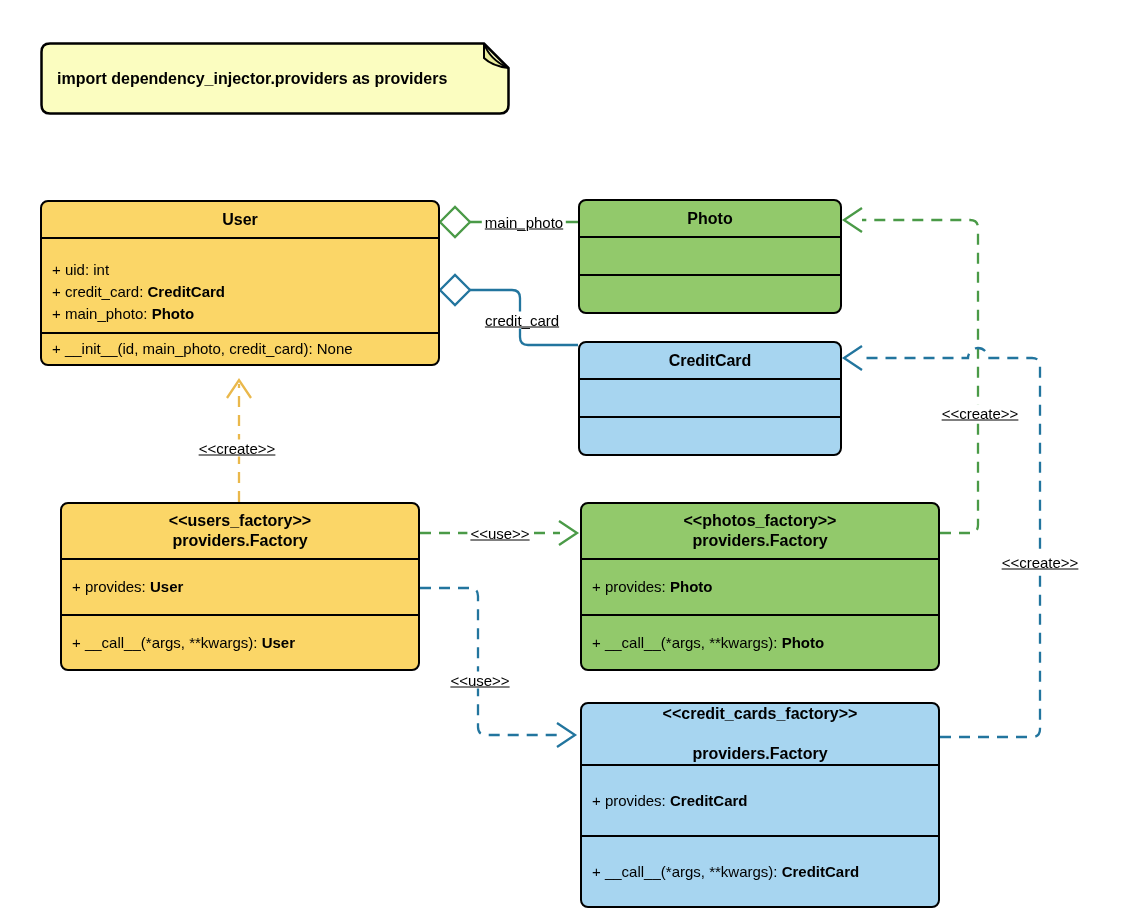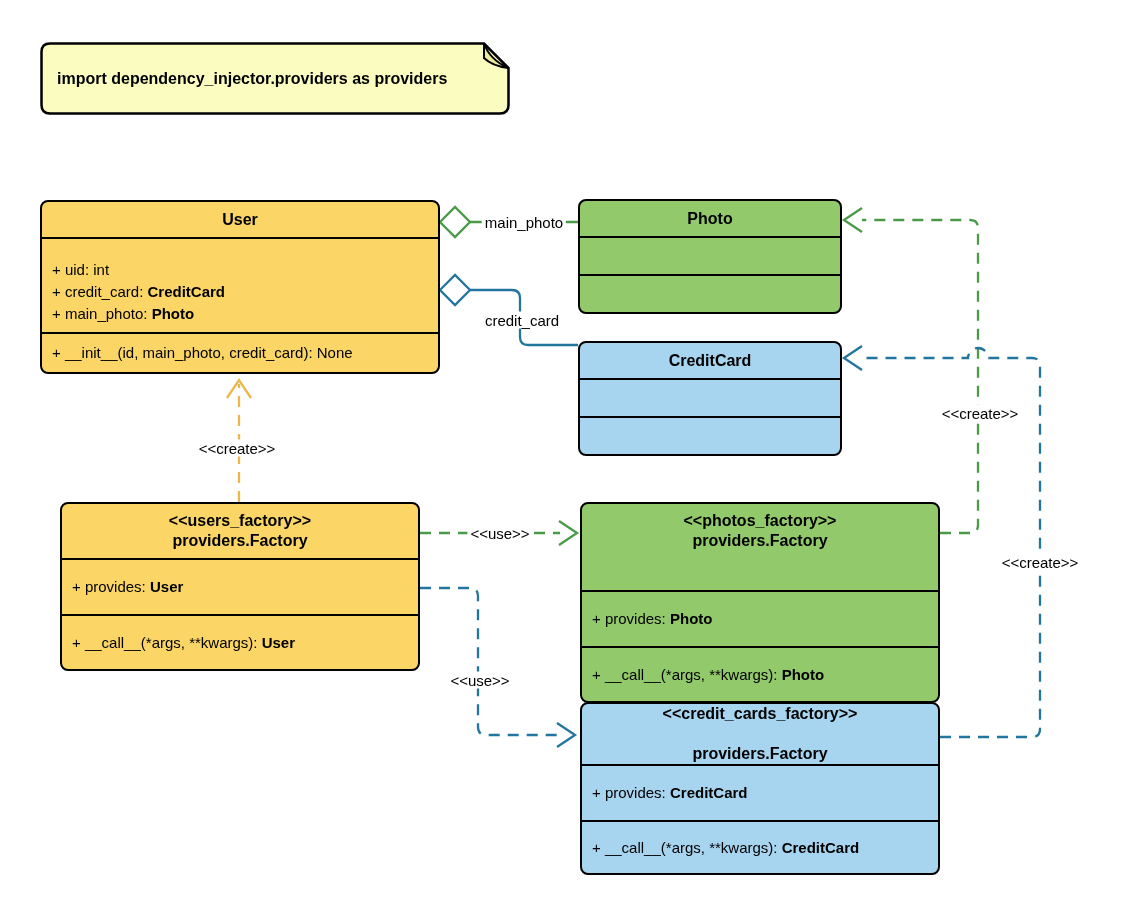--- a/index.html
+++ b/index.html
@@ -29,21 +29,21 @@
   #note{position:absolute;left:40px;top:42px;width:470px;height:73px;}
   #note-text{
     position:absolute;left:0;top:0;width:100%;height:100%;
     display:flex;align-items:center;padding-left:17px;box-sizing:border-box;
     font-weight:bold;font-size:16px;
   }
 
   
   .edge-label{
     position:absolute;transform:translate(-50%,-50%);
-    background:#ffffff;padding:0 3px;font-size:15px;white-space:nowrap;
+    background:#ffffff;padding:0 3px;font-size:15px;white-space:nowrap;text-decoration:underline;
   }
 </style>
 </head>
 <body>
 
 <div id="canvas">
 
   <svg class="layer" viewBox="0 0 1126 920">
 
     <g>
@@ -90,21 +90,21 @@
     <div id="note-text">import dependency_injector.providers as providers</div>
   </div>
 
   <div class="cls yellow" style="left:40px;top:200px;width:400px;">
     <div class="cls-title" style="height:35px;">User</div>
     <div class="cls-sec" style="height:95px;padding-top:20px;">
       <div class="mline"><span>+ uid: int</span><b></b></div>
       <div class="mline"><span>+ credit_card: </span><b>CreditCard</b></div>
       <div class="mline"><span>+ main_photo: </span><b>Photo</b></div>
     </div>
-    <div class="cls-sec vcenter" style="height:40px;">
+    <div class="cls-sec vcenter" style="height:32px;">
       <div class="mline"><span>+ __init__(id, main_photo, credit_card): None</span><b></b></div>
     </div>
   </div>
 
   <div class="cls green" style="left:578px;top:199px;width:264px;">
     <div class="cls-title" style="height:35px;">Photo</div>
     <div class="cls-sec" style="height:38px;"></div>
     <div class="cls-sec" style="height:38px;"></div>
   </div>
 
@@ -125,37 +125,37 @@
     <div class="cls-sec vcenter" style="height:55px;">
       <div class="mline"><span>+ __call__(*args, **kwargs): </span><b>User</b></div>
     </div>
   </div>
 
   <div class="cls green" style="left:580px;top:502px;width:360px;">
     <div class="cls-title" style="height:54px;">
       <div>&lt;&lt;photos_factory&gt;&gt;</div>
       <div>providers.Factory</div>
     </div>
-    <div class="cls-sec vcenter" style="height:56px;margin-top:32px;">
+    <div class="cls-sec vcenter" style="height:56px;">
       <div class="mline"><span>+ provides: </span><b>Photo</b></div>
     </div>
     <div class="cls-sec vcenter" style="height:55px;">
       <div class="mline"><span>+ __call__(*args, **kwargs): </span><b>Photo</b></div>
     </div>
   </div>
 
   <div class="cls blue" style="left:580px;top:702px;width:360px;">
     <div class="cls-title" style="height:60px;justify-content:space-between;">
       <div>&lt;&lt;credit_cards_factory&gt;&gt;</div>
       <div>providers.Factory</div>
     </div>
-    <div class="cls-sec vcenter" style="height:56px;">
+    <div class="cls-sec vcenter" style="height:71px;">
       <div class="mline"><span>+ provides: </span><b>CreditCard</b></div>
     </div>
-    <div class="cls-sec vcenter" style="height:53px;">
+    <div class="cls-sec vcenter" style="height:71px;">
       <div class="mline"><span>+ __call__(*args, **kwargs): </span><b>CreditCard</b></div>
     </div>
   </div>
 
   <div class="edge-label" style="left:524px;top:222px;">main_photo</div>
   <div class="edge-label" style="left:522px;top:320px;">credit_card</div>
   <div class="edge-label" style="left:237px;top:448px;">&lt;&lt;create&gt;&gt;</div>
   <div class="edge-label" style="left:500px;top:533px;">&lt;&lt;use&gt;&gt;</div>
   <div class="edge-label" style="left:480px;top:680px;">&lt;&lt;use&gt;&gt;</div>
   <div class="edge-label" style="left:980px;top:413px;">&lt;&lt;create&gt;&gt;</div>

